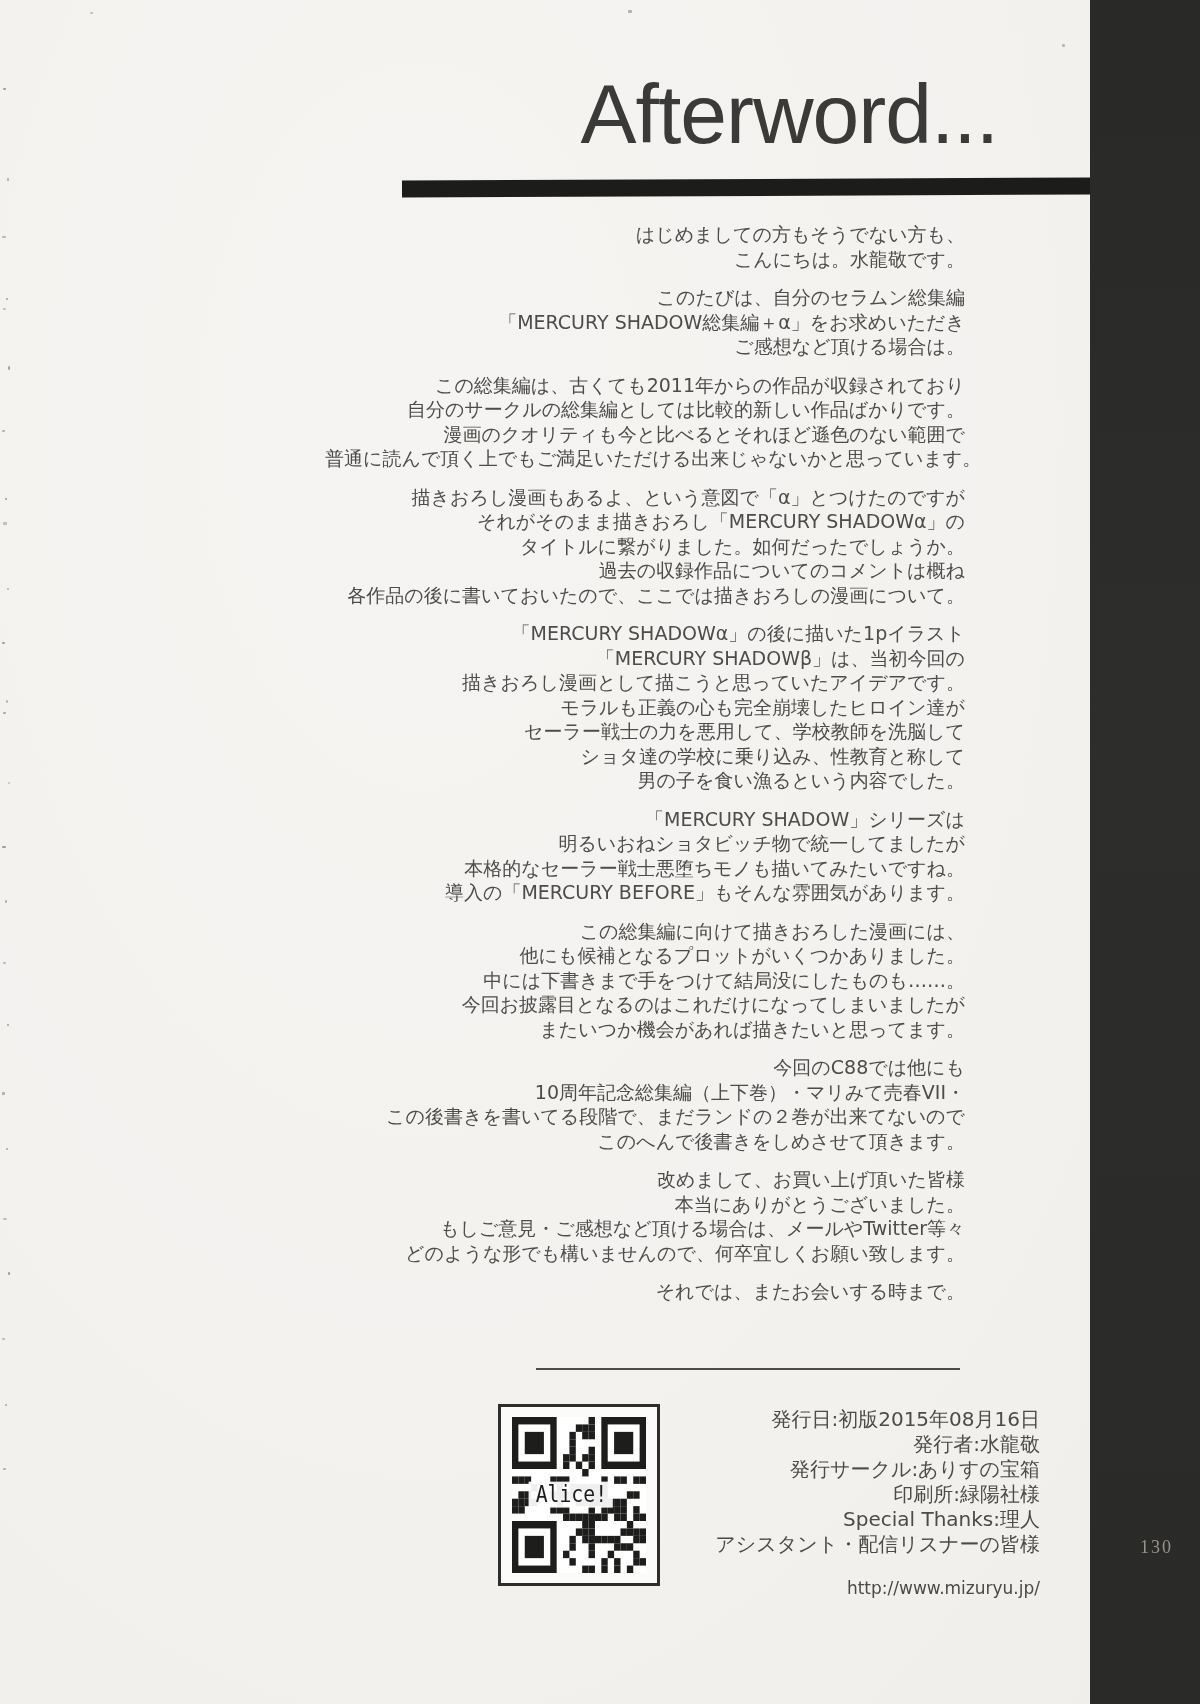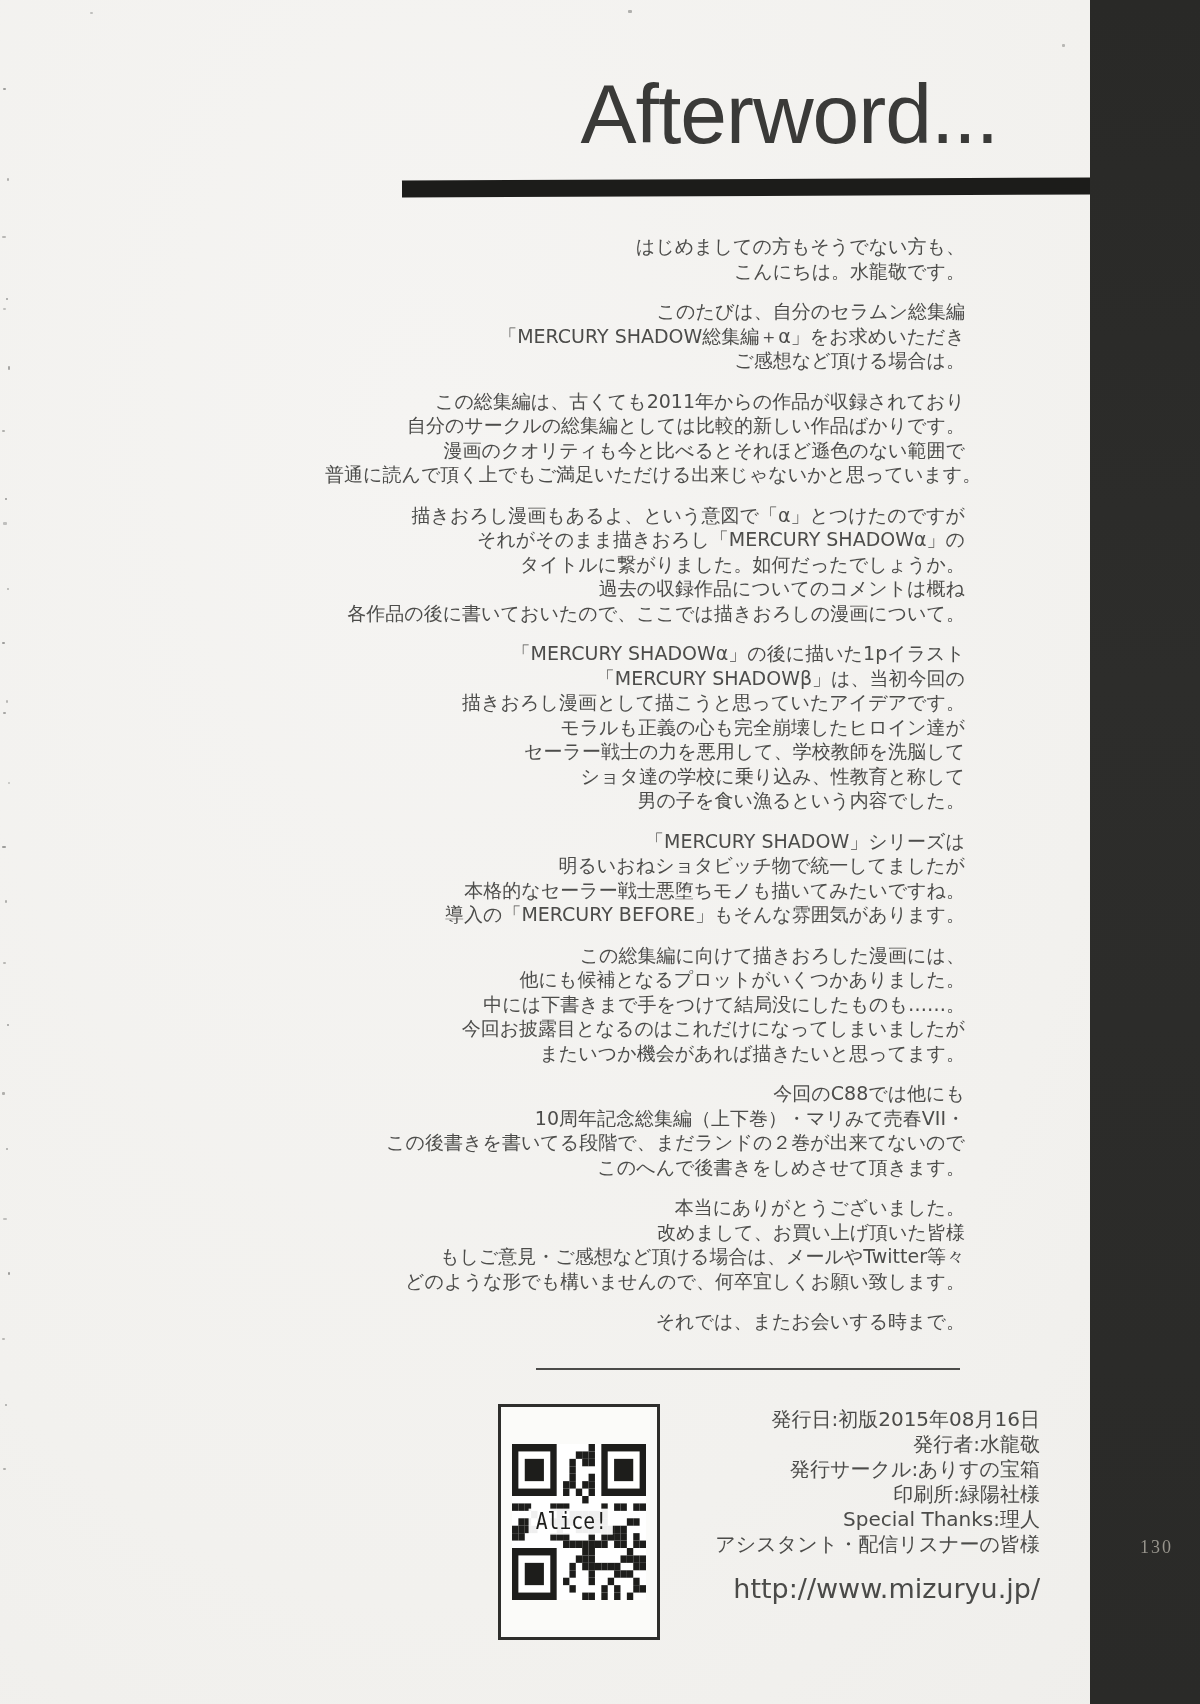--- a/index.html
+++ b/index.html
@@ -25,37 +25,37 @@
     letter-spacing:-1px; white-space:nowrap;
   }
   .title-bar {
     position:absolute; left:402px; top:179px; width:690px; height:17px;
     background:#1c1c1a; transform:rotate(-0.25deg);
   }
   .body-text {
     position:absolute; top:218px; right:235px; width:640px;
     text-align:right; font-size:19px; line-height:24.5px; color:#4c4c4a;
   }
-  .para { margin:16px 0 14px 0; }
+  .para { margin:4px 0 14px 0; }
   .line { white-space:nowrap; }
   .rule {
     position:absolute; top:1368px; left:536px; width:424px; height:2px;
     background:#4b4b49;
   }
   .qr-box {
-    position:absolute; left:498px; top:1404px; width:162px; height:236px;
+    position:absolute; left:498px; top:1404px; width:162px; height:182px;
     border:3px solid #2e2e2c; background:#fbfbf9; box-sizing:border-box;
     display:flex; align-items:center; justify-content:center;
   }
   .qr-box svg { display:block; }
   .colophon {
     position:absolute; top:1407px; right:160px;
     text-align:right; font-size:20px; line-height:25px; color:#4b4b49;
   }
-  .colophon .url { margin-top:19px; font-size:27px; color:#4a4a48; }
+  .colophon .url { margin-top:19px; font-size:17px; color:#4a4a48; }
   .speck { position:absolute; background:#4a4a48; border-radius:1px; }
 </style>
 </head>
 <body>
 
 <div class="page">
 
   <div class="title">Afterword...</div>
   <div class="title-bar"></div>
 
@@ -104,22 +104,22 @@
         <div class="line">今回お披露目となるのはこれだけになってしまいましたが</div>
         <div class="line">またいつか機会があれば描きたいと思ってます。</div>
       </div>
       <div class="para">
         <div class="line">今回のC88では他にも</div>
         <div class="line">10周年記念総集編（上下巻）・マリみて売春VII・</div>
         <div class="line">この後書きを書いてる段階で、まだランドの２巻が出来てないので</div>
         <div class="line">このへんで後書きをしめさせて頂きます。</div>
       </div>
       <div class="para">
+        <div class="line">改めまして、お買い上げ頂いた皆様</div>
         <div class="line">本当にありがとうございました。</div>
-        <div class="line">改めまして、お買い上げ頂いた皆様</div>
         <div class="line">もしご意見・ご感想など頂ける場合は、メールやTwitter等々</div>
         <div class="line">どのような形でも構いませんので、何卒宜しくお願い致します。</div>
       </div>
       <div class="para">
         <div class="line">それでは、またお会いする時まで。</div>
       </div>
     </div>
 
   <div class="rule"></div>
 

